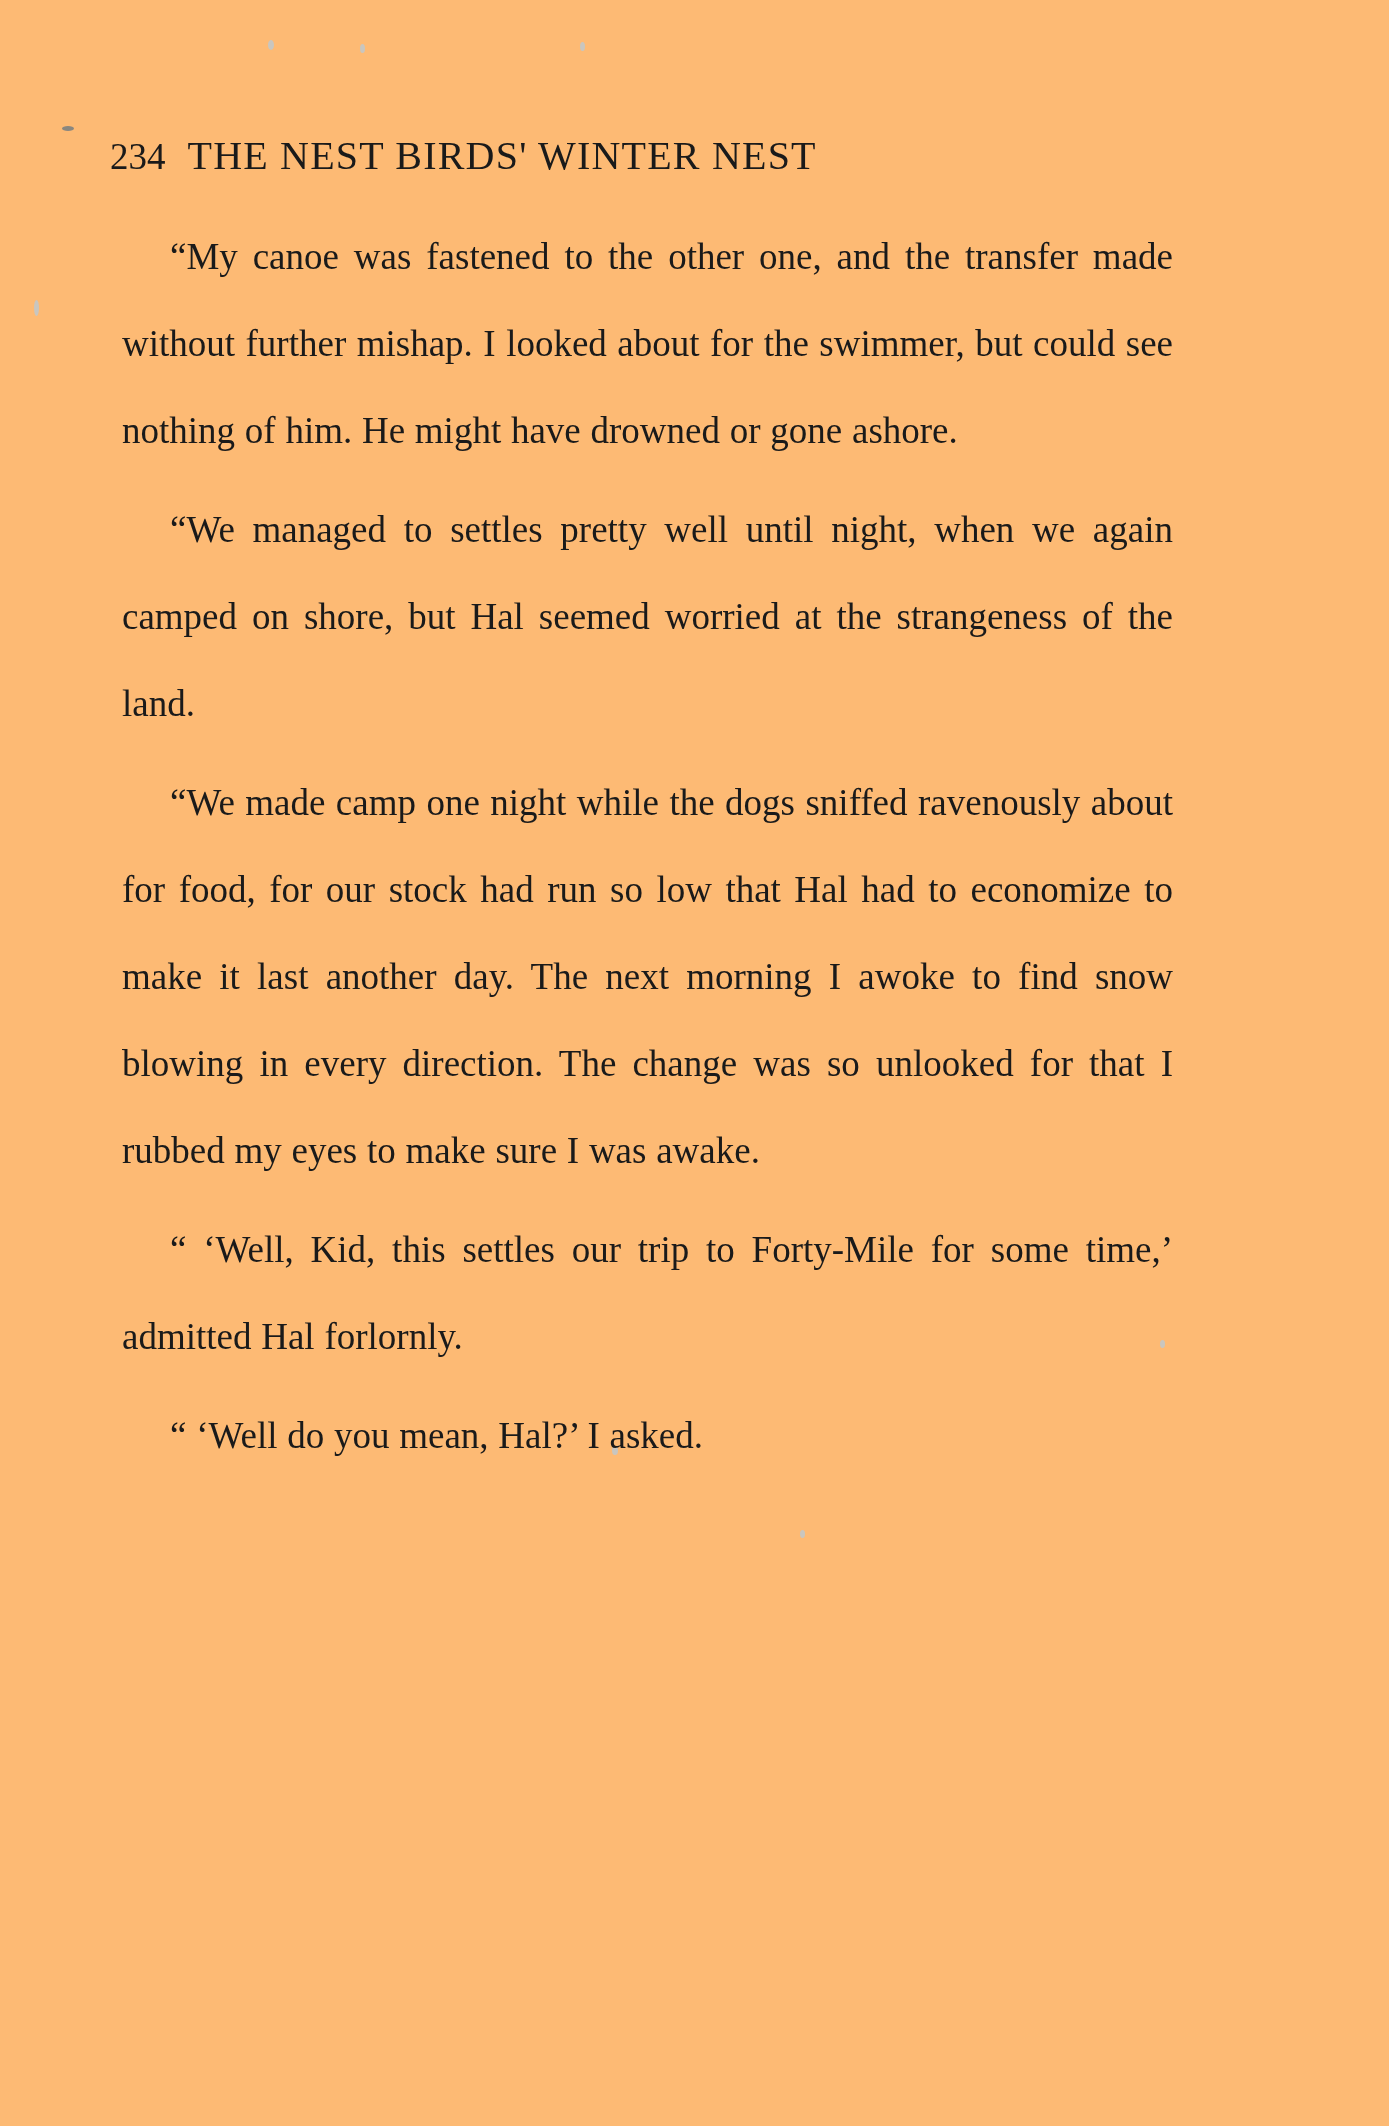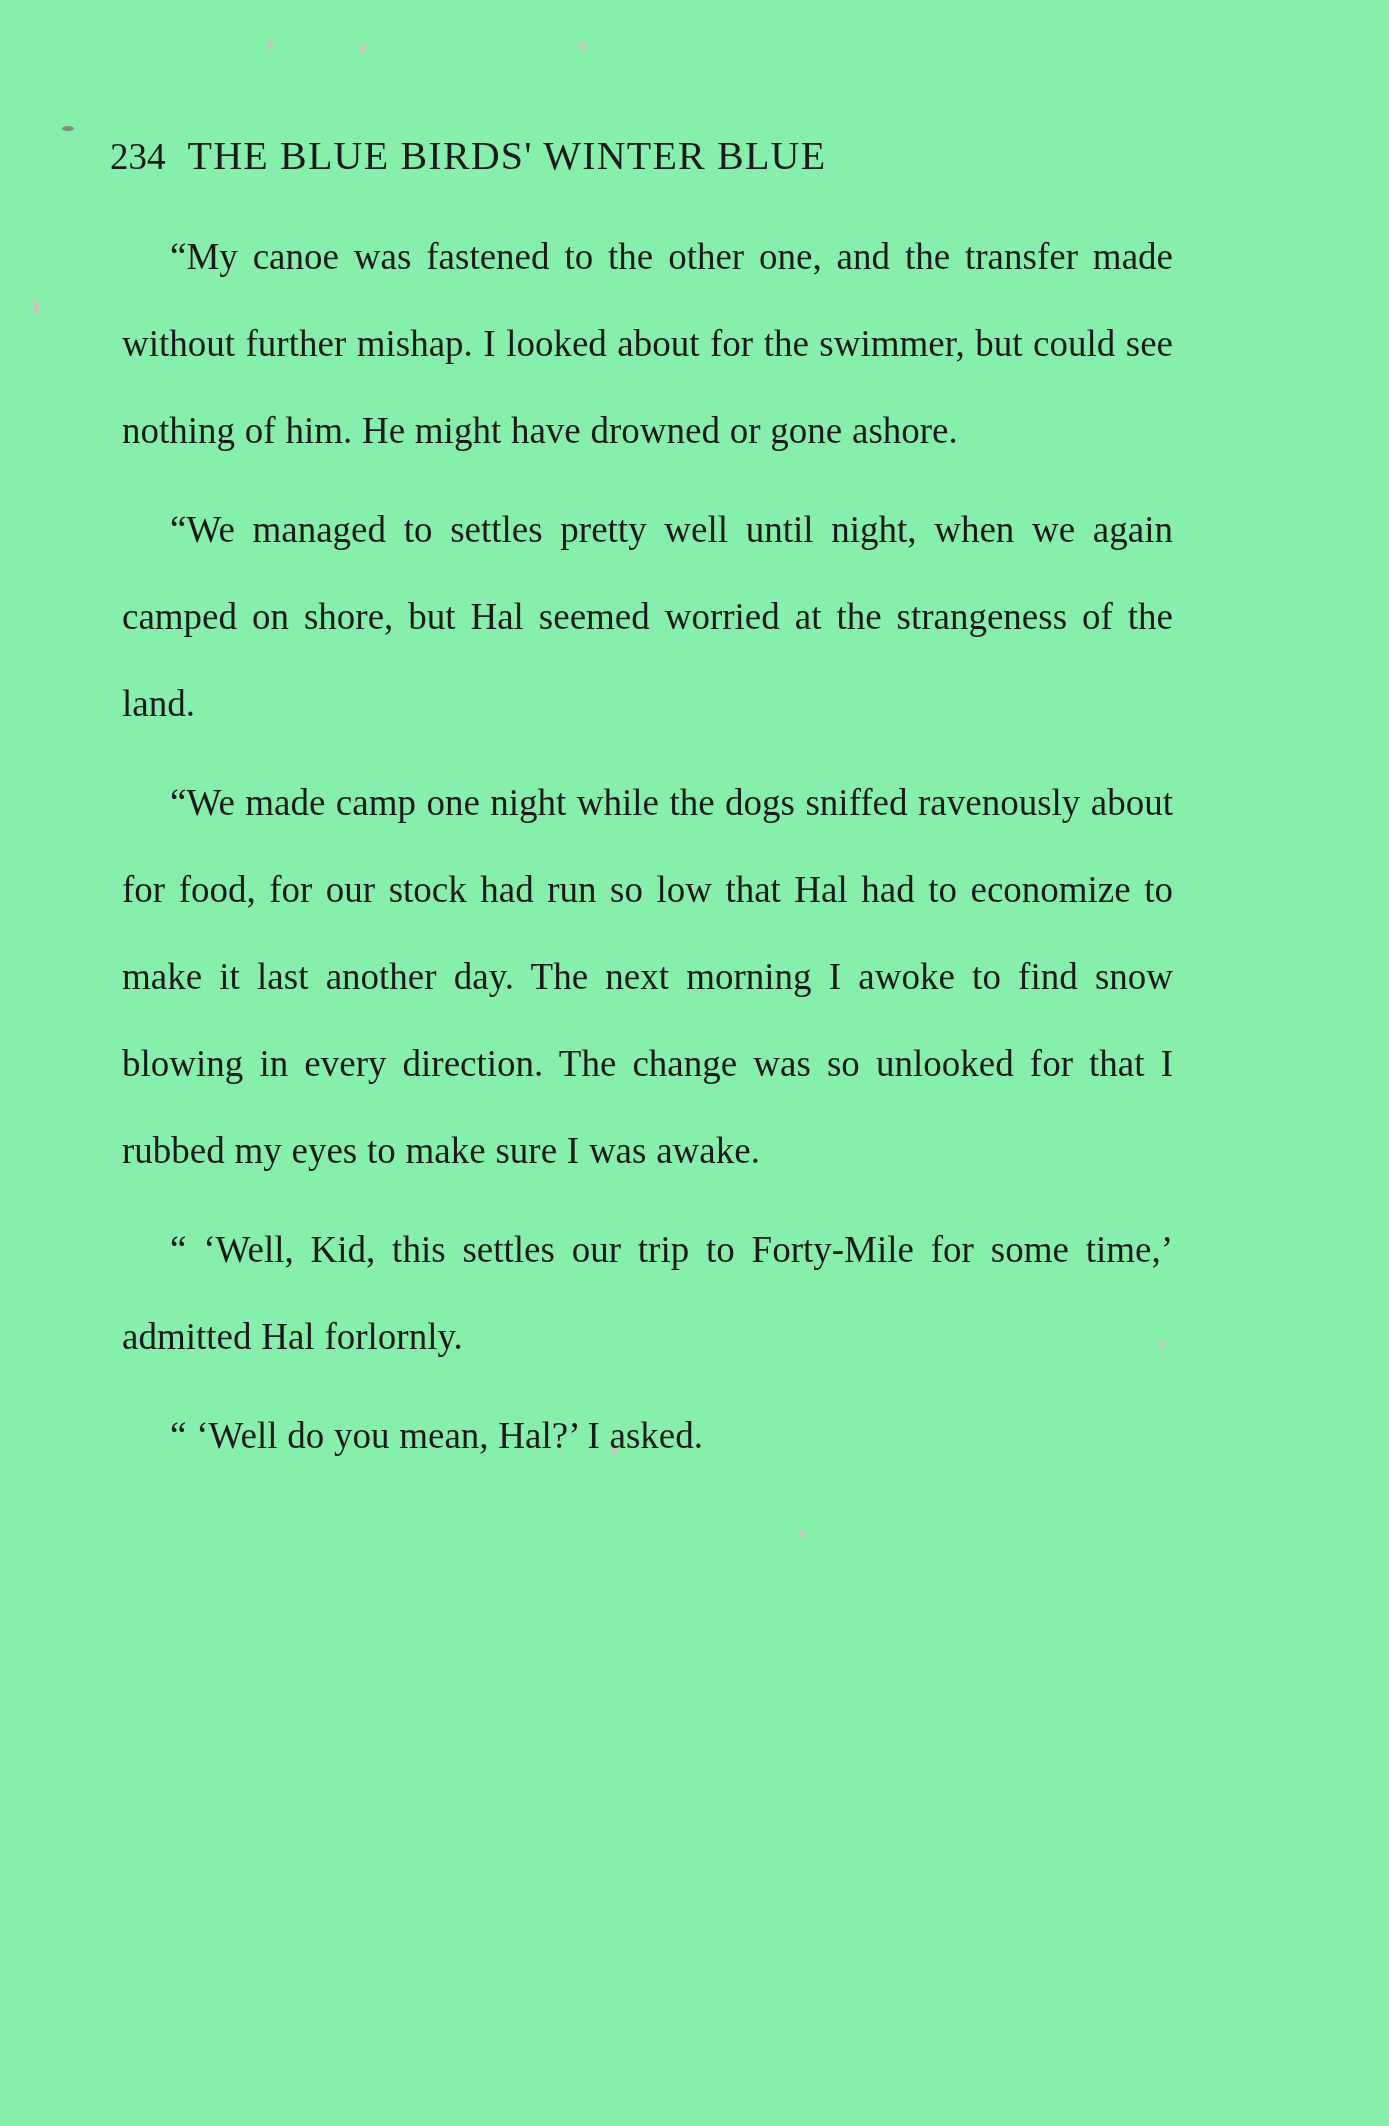--- a/index.html
+++ b/index.html
@@ -14,21 +14,21 @@
     color: #1a1a1a;
     position: relative;
     overflow: hidden;
   }
   .page {
     position: absolute;
     top: 0;
     left: 0;
     width: 1389px;
     height: 2126px;
-    background: #86efac;
+    background: #fdba74;
   }
   .content {
     position: absolute;
     left: 110px;
     top: 132px;
     width: 1075px;
   }
   .header-line {
     display: flex;
     align-items: baseline;
@@ -84,21 +84,21 @@
   <span class="speck s4"></span>
   <span class="speck s5"></span>
   <span class="speck s6"></span>
   <span class="speck s7"></span>
   <span class="speck s8"></span>
 
   <div class="content">
 
     <div class="header-line">
       <span class="page-number">234</span>
-      <span class="running-head">THE BLUE BIRDS' WINTER BLUE</span>
+      <span class="running-head">THE NEST BIRDS' WINTER NEST</span>
     </div>
 
     <p class="para">“My canoe was fastened to the other one, and the transfer made without further mishap.  I looked about for the swimmer, but could see nothing of him.  He might have drowned or gone ashore.</p>
     <p class="para">“We managed to settles pretty well until night, when we again camped on shore, but Hal seemed worried at the strangeness of the land.</p>
     <p class="para">“We made camp one night while the dogs sniffed ravenously about for food, for our stock had run so low that Hal had to economize to make it last another day.  The next morning I awoke to find snow blowing in every direction.  The change was so unlooked for that I rubbed my eyes to make sure I was awake.</p>
     <p class="para">“ ‘Well, Kid, this settles our trip to Forty-Mile for some time,’ admitted Hal forlornly.</p>
     <p class="para">“ ‘Well do you mean, Hal?’ I asked.</p>
 
   </div>
 </div>

